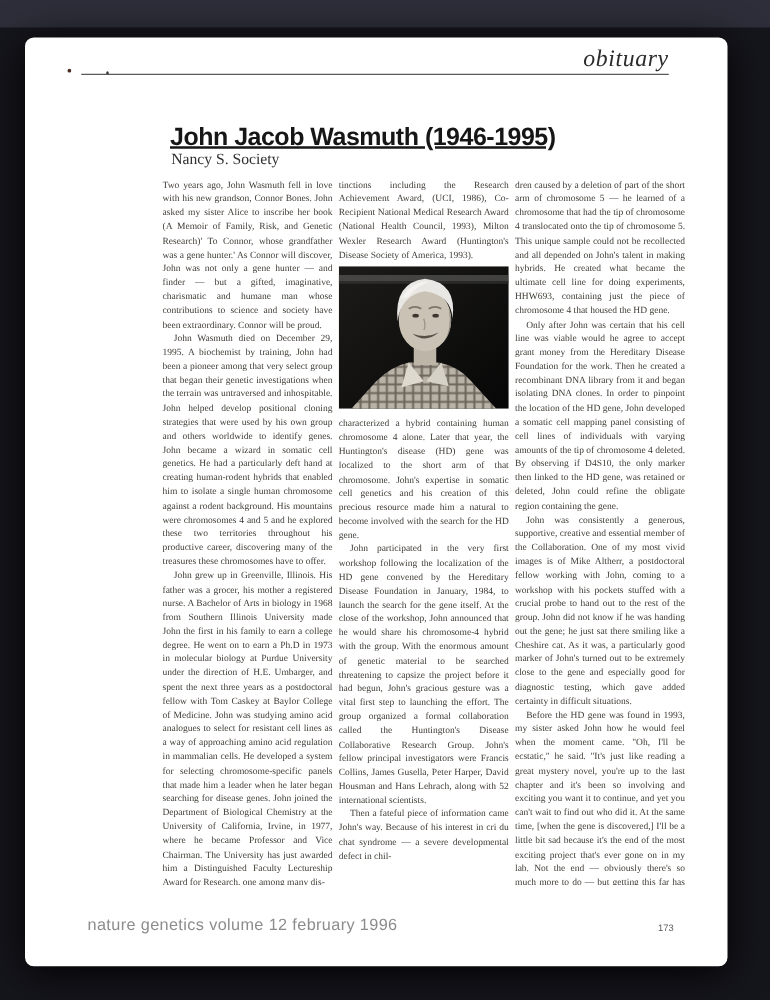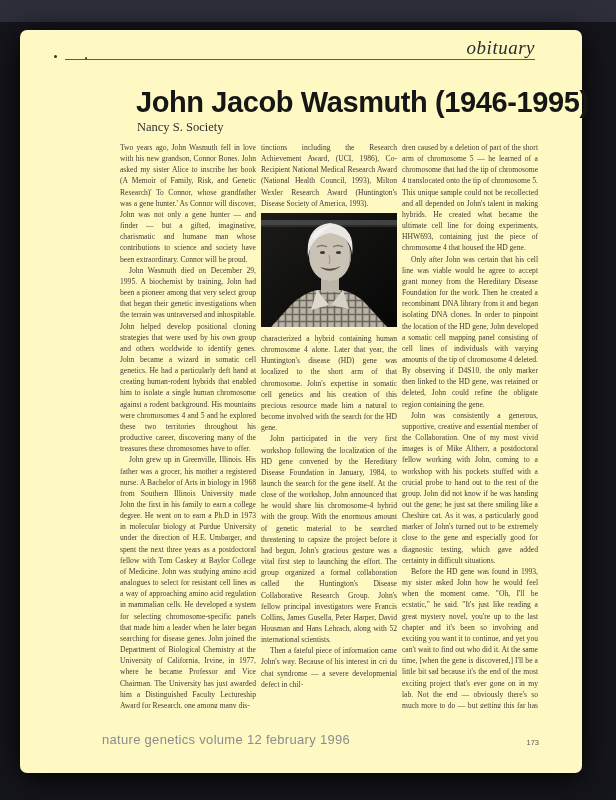--- a/index.html
+++ b/index.html
@@ -4,54 +4,54 @@
 <style>
   html,body { margin:0; padding:0; }
   body {
     width:616px; height:800px; position:relative; overflow:hidden;
     background:#15151c;
     font-family:"Liberation Serif", serif;
   }
   .scan-bed-top { position:absolute; top:0; left:0; right:0; height:22px; background:#2e2e3a; }
   .page {
     position:absolute; left:20px; top:30px; width:562px; height:743px;
-    background:#fef9c3; border-radius:7px;
+    background:#ffffff; border-radius:7px;
     box-shadow:0 5px 32px rgba(0,0,0,0.9);
   }
   .obituary-label {
     position:absolute; top:7px; right:47px;
     font-family:"Liberation Serif", serif; font-style:italic;
     font-size:19px; color:#2c2c2c; letter-spacing:0.5px;
   }
   .header-rule { position:absolute; top:29px; left:45px; right:47px; height:1px; background:#5a5a58; }
   .speck-a { position:absolute; left:34px; top:25px; width:3px; height:3px; border-radius:50%; background:#4a2c20; }
   .speck-b { position:absolute; left:65px; top:27px; width:2px; height:3px; border-radius:50%; background:#35322e; }
   .page-title {
-    position:absolute; left:116px; top:37px;
+    position:absolute; left:116px; top:56px;
     font-family:"Liberation Sans", sans-serif; font-weight:bold;
-    font-size:29px; letter-spacing:-0.4px; color:#161616; white-space:nowrap;
+    font-size:20px; letter-spacing:-0.4px; color:#161616; white-space:nowrap;text-decoration:underline;
   }
   .author-byline { position:absolute; left:117px; top:90px; font-size:12.5px; color:#2f2f2f; }
   .margin-note {
     position:absolute; left:20px; top:133px; width:87px;
     font-style:italic; font-size:7.7px; line-height:10px; color:#53504a;
   }
   .columns {
-    position:absolute; left:100px; top:112px; width:418px; height:566px;
+    position:absolute; left:110px; top:112px; width:418px; height:566px;
     display:flex; gap:5px; overflow:hidden;
   }
   .col { flex:0 0 136px; width:136px; text-align:justify; color:#3f3b35; }
   .col p { margin:0; font-size:7.6px; line-height:11.15px; }
   .col p.indent { text-indent:9px; }
   .photo { width:136px; height:114px; margin:4px 0 6px 0; }
   .photo svg { display:block; width:136px; height:114px; }
   .footer-line {
     position:absolute; left:50px; top:702px;
     font-family:"Liberation Sans", sans-serif; font-size:13px;
-    color:#8c8c8c; letter-spacing:0.3px;margin-left:32px;
+    color:#8c8c8c; letter-spacing:0.3px;
   }
   .page-number {
     position:absolute; right:43px; top:708px;
     font-family:"Liberation Sans", sans-serif; font-size:7.5px; color:#5a5a5a;
   }
 </style>
 </head>
 <body>
 
 <div class="scan-bed-top"></div>

